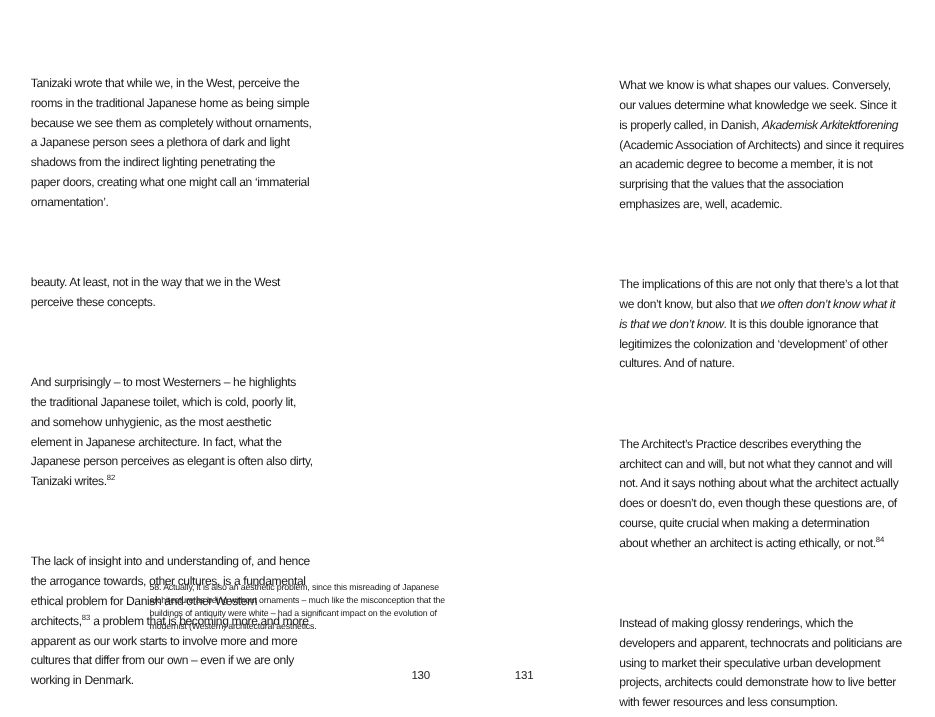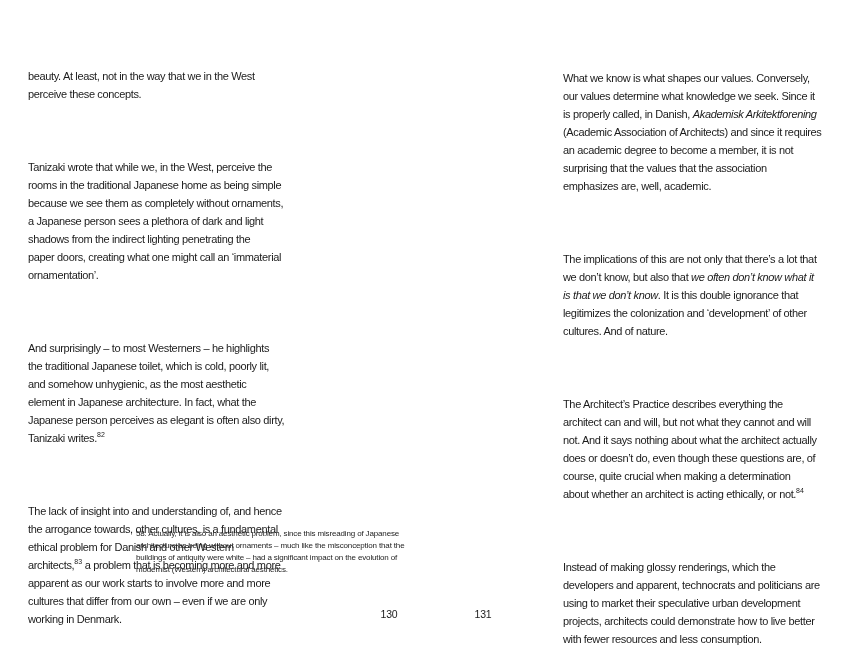--- a/index.html
+++ b/index.html
@@ -48,44 +48,43 @@
     white-space: pre;
     color: #242424;
   }
   .footnotes p { margin: 0; }
   .left-footnotes  { left: 136px; top: 503px; }
   .right-footnotes { left: 453px; top: 564px; }
   .page-number {
     position: absolute;
     top: 608px;
     width: 30px;
-    text-align: center;
     font-size: 10.5px;
     line-height: 13px;
     letter-spacing: -0.2px;
     color: #1b1b1b;
   }
   .pn-left  { left: 374px; }
   .pn-right { left: 468px; }
 </style>
 </head>
 <body>
 
 <div class="spread">
 
   <div class="body-text left-body">
-    <p><span>beauty. At least, not in the way that we in the West
-perceive these concepts.</span></p>
     <p><span>Tanizaki wrote that while we, in the West, perceive the
 rooms in the traditional Japanese home as being simple
 because we see them as completely without ornaments,
 a Japanese person sees a plethora of dark and light
 shadows from the indirect lighting penetrating the
 paper doors, creating what one might call an ‘immaterial
 ornamentation’.</span></p>
+    <p><span>beauty. At least, not in the way that we in the West
+perceive these concepts.</span></p>
     <p><span>And surprisingly – to most Westerners – he highlights
 the traditional Japanese toilet, which is cold, poorly lit,
 and somehow unhygienic, as the most aesthetic
 element in Japanese architecture. In fact, what the
 Japanese person perceives as elegant is often also dirty,
 Tanizaki writes.</span><sup>82</sup></p>
     <p><span>The lack of insight into and understanding of, and hence
 the arrogance towards, other cultures, is a fundamental
 ethical problem for Danish and other Western
 architects,</span><sup>83</sup><span> a problem that is becoming more and more

